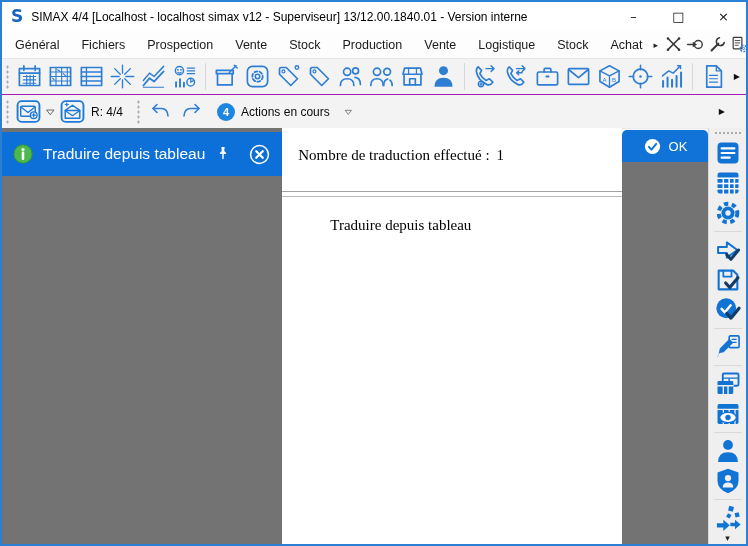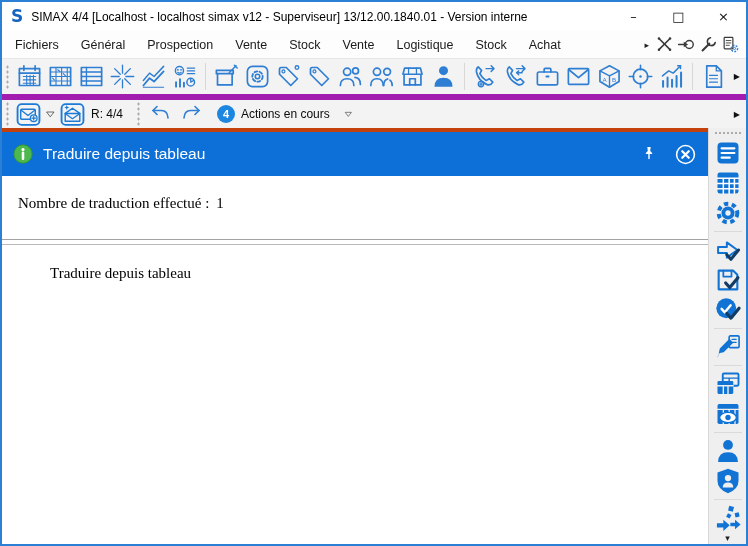--- a/index.html
+++ b/index.html
@@ -26,33 +26,33 @@
   .menu-overflow{font-size:9px;color:#222;margin-right:3px;}
   .mr-icon{width:19px;height:19px;color:#3a3a3a;display:inline-flex;}
   
   .toolbar{height:36px;background:#f3f3f3;border-top:1px solid #e6e6e6;display:flex;align-items:center;flex:0 0 auto;padding-right:3px;}
   .grip-v{width:5px;height:26px;margin:0 4px 0 3px;background-image:radial-gradient(circle,#ababab 1px,transparent 1.2px);background-size:5px 5px;background-position:center;flex:0 0 auto;}
   .tb-icons{display:flex;align-items:center;height:100%;}
   .tb-icons > span[data-icon]{width:31px;height:29px;padding:1px;color:#2e7ed3;display:inline-flex;align-items:center;justify-content:center;}
   .tb-icons .sep{width:1px;height:27px;background:#d7d7d7;margin:0 5px;display:inline-block;}
   .tb-overflow,.mb-overflow{margin-left:auto;font-size:8px;color:#111;padding:0 3px;}
   
-  .mailbar{height:34px;background:#f3f3f3;border-top:6px solid #a21caf;display:flex;align-items:center;font-size:12px;color:#0a0a0a;flex:0 0 auto;padding-right:3px;}
+  .mailbar{height:34px;background:#f3f3f3;border-top:1px solid #a21caf;display:flex;align-items:center;font-size:12px;color:#0a0a0a;flex:0 0 auto;padding-right:18px;}
   .mb-icons{display:flex;align-items:center;}
   .mb-icons > span[data-icon]{width:29px;height:25px;color:#1d7ad6;display:inline-flex;align-items:center;justify-content:center;}
   .mb-icons > span[data-name="chevron-down-icon"]{width:15px;height:12px;color:#333;}
   .counter-label{margin:0 10px 0 4px;white-space:nowrap;}
   .status-message{margin-right:10px;white-space:nowrap;cursor:pointer;}
   .nav-icon{width:27px;height:24px;color:#2e7ed3;display:inline-flex;margin:0 2px;}
   .badge{width:18px;height:18px;border-radius:50%;background:#1d86e0;color:#fff;font-size:11px;font-weight:bold;display:flex;align-items:center;justify-content:center;margin:0 6px 0 10px;flex:0 0 auto;}
   .actions-dropdown{display:flex;align-items:center;gap:13px;cursor:pointer;}
   .actions-dropdown .dd-icon{width:11px;height:10px;color:#333;display:inline-flex;}
   
   .body-row{flex:1;display:flex;min-height:0;}
-  .main-col{flex:1;display:flex;flex-direction:column;min-width:0;background:#c2410c;}
+  .main-col{flex:1;display:flex;flex-direction:row;min-width:0;background:#737373;}
   .panel-header{height:44px;margin-top:4px;background:#0d70d8;display:flex;align-items:center;padding:0 11px 0 10px;gap:9px;flex:0 0 auto;}
   .info-icon{width:22px;height:22px;display:inline-flex;}
   .panel-title{color:#fff;font-size:15.5px;white-space:nowrap;flex:1;}
   .pin-icon{width:18px;height:20px;display:inline-flex;cursor:pointer;}
   .close-circle{width:23px;height:23px;display:inline-flex;cursor:pointer;margin-left:7px;}
   .content{flex:1;background:#fff;font-family:"Liberation Serif",serif;color:#000;overflow:hidden;}
   .result-line{font-size:15px;margin:19px 0 0 16px;}
   .result-value{margin-left:7px;}
   .divider{margin-top:27px;height:6px;border-top:1px solid #a3a3a3;border-bottom:1px solid #b9b9b9;}
   .section-title{font-size:15px;margin:20px 0 0 48px;}
@@ -79,25 +79,26 @@
     <div class="win-controls" data-name="window-controls">
       <button class="wbtn" data-name="minimize-button">–</button>
       <button class="wbtn" data-name="maximize-button">□</button>
       <button class="wbtn" data-name="close-button">×</button>
     </div>
   </div>
 
   <div class="menubar" data-name="menubar">
     <div class="menu-items" data-name="menu-items">
 
-    <span class="menu-item" data-name="menu-item">Fichiers</span>
-        <span class="menu-item" data-name="menu-item">Général</span>
+    <span class="menu-item" data-name="menu-item">Général</span>
+        <span class="menu-item" data-name="menu-item">Fichiers</span>
         <span class="menu-item" data-name="menu-item">Prospection</span>
         <span class="menu-item" data-name="menu-item">Vente</span>
         <span class="menu-item" data-name="menu-item">Stock</span>
+        <span class="menu-item" data-name="menu-item">Production</span>
         <span class="menu-item" data-name="menu-item">Vente</span>
         <span class="menu-item" data-name="menu-item">Logistique</span>
         <span class="menu-item" data-name="menu-item">Stock</span>
         <span class="menu-item" data-name="menu-item">Achat</span>
       </div>
     <div class="menu-right" data-name="menu-right-icons">
       <span class="menu-overflow" data-name="menu-overflow-arrow">▸</span>
       <span style="display:inline-flex;gap:3px;">
 
       <span class="mr-icon" data-icon="tools-cross" data-name="tools-cross-icon">
@@ -387,20 +388,31 @@
       </div>
 
       <div class="content" data-name="panel-content">
         <div class="result-line" data-name="translation-result-line">
           <span data-name="translation-result-label">Nombre de traduction effectué :</span><span class="result-value" data-name="translation-result-value">1</span>
         </div>
         <div class="divider" data-name="divider"></div>
         <div class="section-title" data-name="section-title">Traduire depuis tableau</div>
       </div>
 
+      <div class="footer" data-name="panel-footer">
+        <button class="ok-button" data-name="ok-button">
+          <span class="ok-icon" data-name="check-circle-icon" data-icon="check-circle">
+              <svg viewBox="0 0 24 24">
+                <circle cx="12" cy="12" r="9.6" fill="#fff"></circle>
+                <path d="M7.5 12.5 l3.2 3.4 6-7.2" fill="none" stroke="#1173d8" stroke-width="2.5" stroke-linecap="round" stroke-linejoin="round"></path>
+              </svg>
+            </span>
+          <span data-name="ok-button-label">OK</span>
+        </button>
+      </div>
     </div>
 
     <div class="sidebar" data-name="right-sidebar">
       <div class="grip-h" data-name="sidebar-grip"></div>
       <div class="sb-icons" data-name="sidebar-icons">
 
       <span data-icon="form-list" data-name="form-list-icon">
             <svg viewBox="0 0 24 24">
               <rect x="3" y="3" width="18" height="18" rx="3.5" fill="currentColor"></rect>
               <path d="M6.5 8 h11 M6.5 12 h11 M6.5 16 h7" fill="none" stroke="#fff" stroke-width="1.8" stroke-linecap="round" stroke-linejoin="round"></path>

